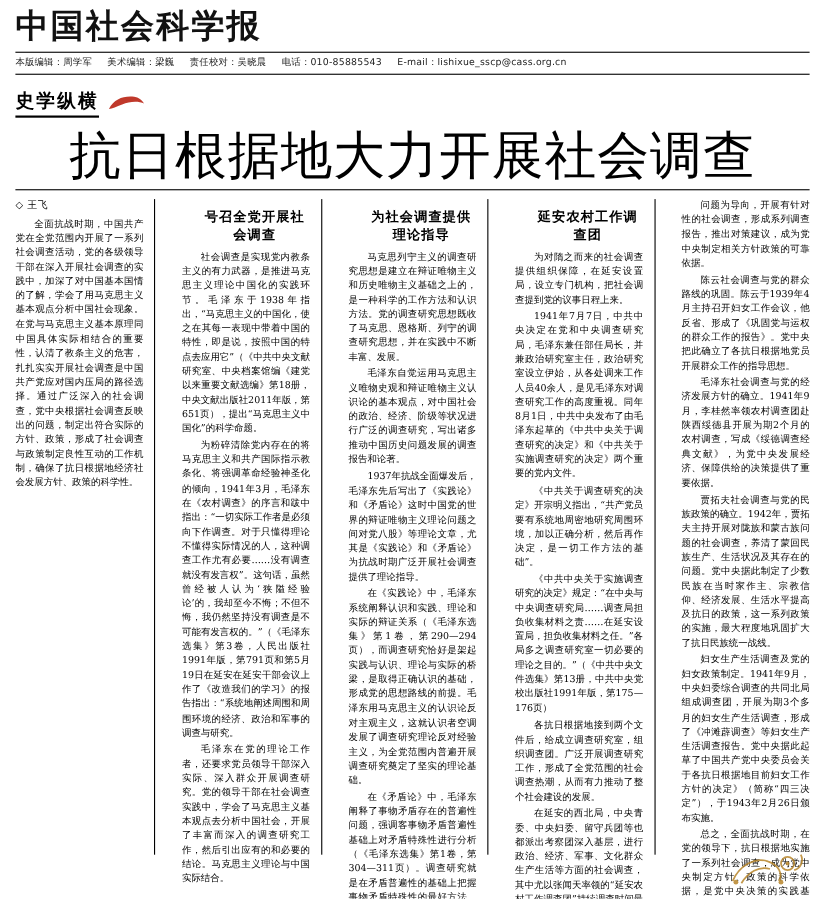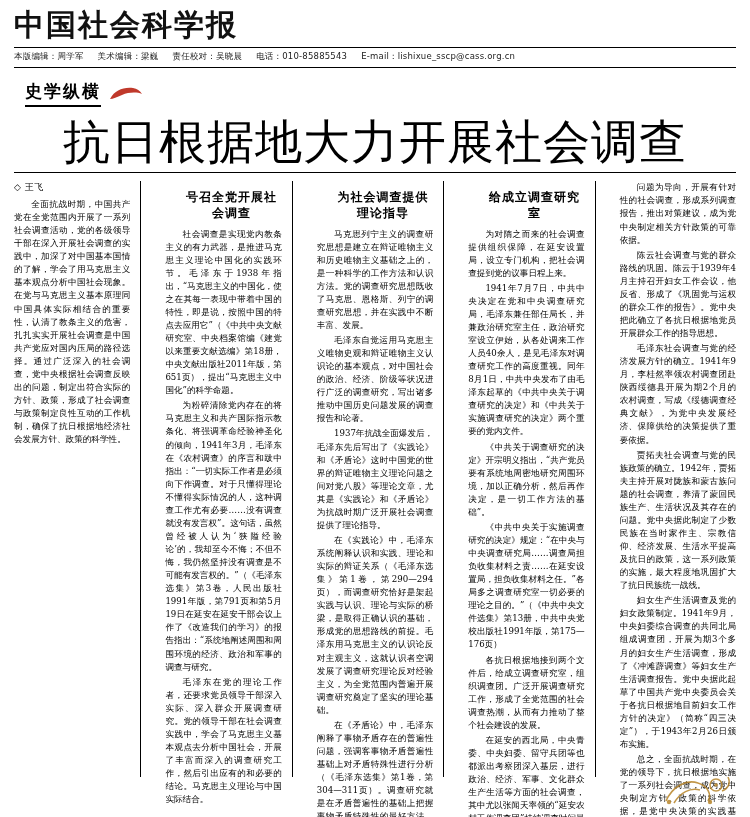--- a/index.html
+++ b/index.html
@@ -50,21 +50,21 @@
     white-space: nowrap;
   }
   .masthead-rule2 {
     border: 0;
     border-top: 1px solid #000;
     margin: 4px 0 0 0;
   }
 
   
   .section-bar {
-    margin: 12px 14px 0 25px;
+    margin: 12px 14px 0 14px;
     display: flex;
     align-items: center;
     gap: 8px;
   }
   .section-label {
     font-family: "DejaVu Serif", "Liberation Serif", serif;
     font-weight: bold;
     font-size: 17px;
     letter-spacing: 2px;
     border-bottom: 2px solid #000;
@@ -199,21 +199,21 @@
       <h3 class="subhead">为社会调查提供理论指导</h3>
       <p class="para">马克思列宁主义的调查研究思想是建立在辩证唯物主义和历史唯物主义基础之上的，是一种科学的工作方法和认识方法。党的调查研究思想既收了马克思、恩格斯、列宁的调查研究思想，并在实践中不断丰富、发展。</p>
       <p class="para">毛泽东自觉运用马克思主义唯物史观和辩证唯物主义认识论的基本观点，对中国社会的政治、经济、阶级等状况进行广泛的调查研究，写出诸多推动中国历史问题发展的调查报告和论著。</p>
       <p class="para">1937年抗战全面爆发后，毛泽东先后写出了《实践论》和《矛盾论》这时中国党的世界的辩证唯物主义理论问题之间对党八股》等理论文章，尤其是《实践论》和《矛盾论》为抗战时期广泛开展社会调查提供了理论指导。</p>
       <p class="para">在《实践论》中，毛泽东系统阐释认识和实践、理论和实际的辩证关系（《毛泽东选集》第1卷，第290—294页），而调查研究恰好是架起实践与认识、理论与实际的桥梁，是取得正确认识的基础，形成党的思想路线的前提。毛泽东用马克思主义的认识论反对主观主义，这就认识者空调发展了调查研究理论反对经验主义，为全党范围内普遍开展调查研究奠定了坚实的理论基础。</p>
       <p class="para">在《矛盾论》中，毛泽东阐释了事物矛盾存在的普遍性问题，强调客事物矛盾普遍性基础上对矛盾特殊性进行分析（《毛泽东选集》第1卷，第304—311页）。调查研究就是在矛盾普遍性的基础上把握事物矛盾特殊性的最好方法，毛泽东《矛盾论》为调查研究提供了正确的方法论指导。</p>
       <p class="para">毛泽东以马列主义普遍真理同中国革命具体实践相结合的高度，将调查研究与马克思主义辩证唯物论和历史唯物论有机地结合起来，赋予调查研究哲学意义。为全面抗战时期中国共产党广泛开展社会调查提供了理论指导。</p>
     </div>
 
     <div class="col">
-      <h3 class="subhead">给成立调查研究室</h3>
+      <h3 class="subhead">延安农村工作调查团</h3>
       <p class="para">为对隋之而来的社会调查提供组织保障，在延安设置局，设立专门机构，把社会调查提到党的议事日程上来。</p>
       <p class="para">1941年7月7日，中共中央决定在党和中央调查研究局，毛泽东兼任部任局长，并兼政治研究室主任，政治研究室设立伊始，从各处调来工作人员40余人，是见毛泽东对调查研究工作的高度重视。同年8月1日，中共中央发布了由毛泽东起草的《中共中央关于调查研究的决定》和《中共关于实施调查研究的决定》两个重要的党内文件。</p>
       <p class="para">《中共关于调查研究的决定》开宗明义指出，“共产党员要有系统地周密地研究周围环境，加以正确分析，然后再作决定，是一切工作方法的基础”。</p>
       <p class="para">《中共中央关于实施调查研究的决定》规定：“在中央与中央调查研究局……调查局担负收集材料之责……在延安设置局，担负收集材料之任。”各局多之调查研究室一切必要的理论之目的。”（《中共中央文件选集》第13册，中共中央党校出版社1991年版，第175—176页）</p>
       <p class="para">各抗日根据地接到两个文件后，给成立调查研究室，组织调查团。广泛开展调查研究工作，形成了全党范围的社会调查热潮，从而有力推动了整个社会建设的发展。</p>
       <p class="para">在延安的西北局，中央青委、中央妇委、留守兵团等也都派出考察团深入基层，进行政治、经济、军事、文化群众生产生活等方面的社会调查，其中尤以张闻天率领的“延安农村工作调查团”持续调查时间最长，成果最丰富。</p>
       <h3 class="subhead">社会调查取得显著成效</h3>
 
     </div>
 

